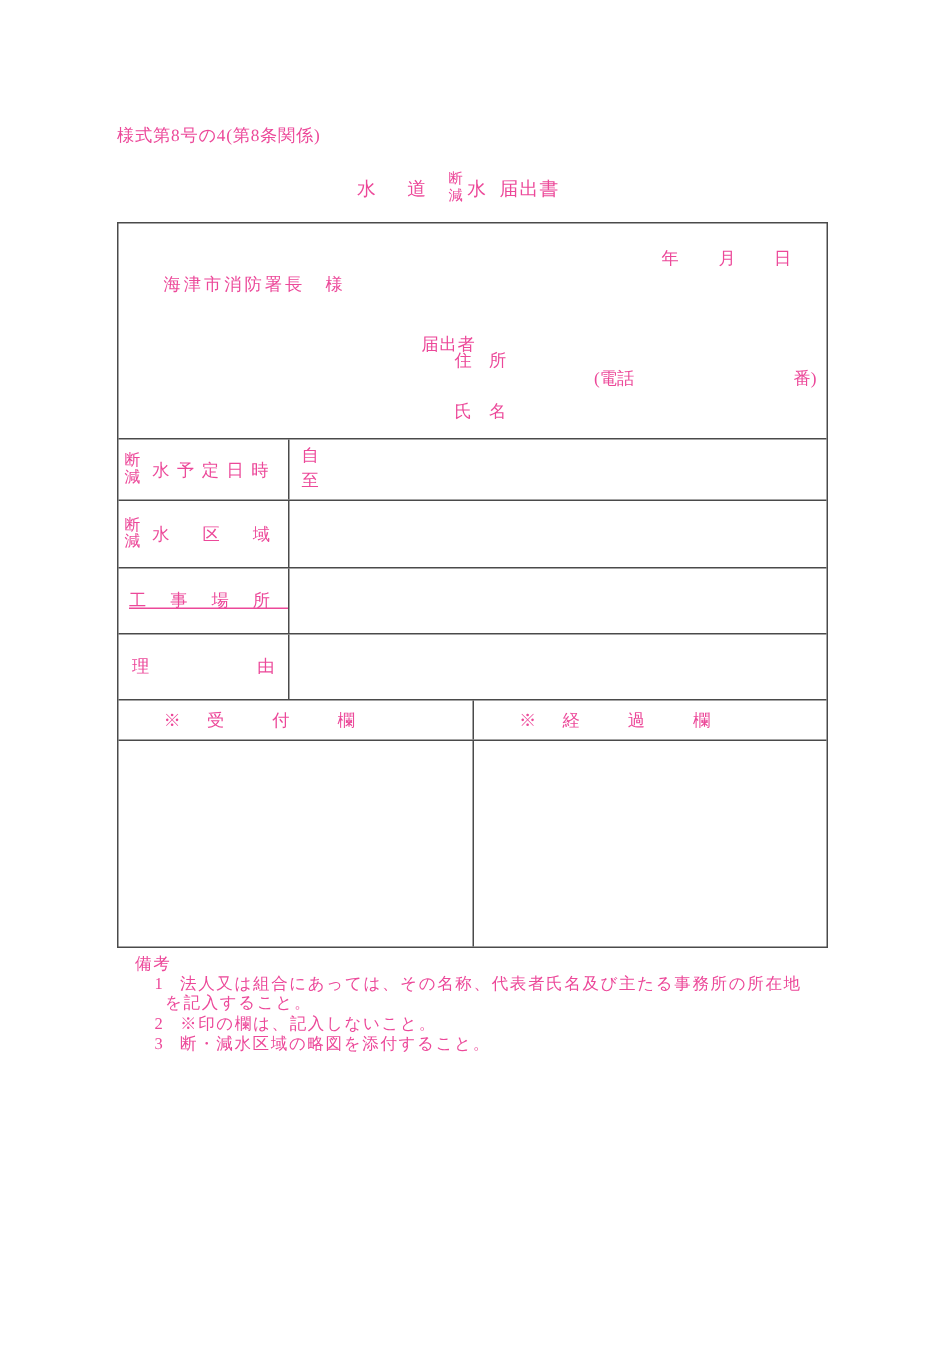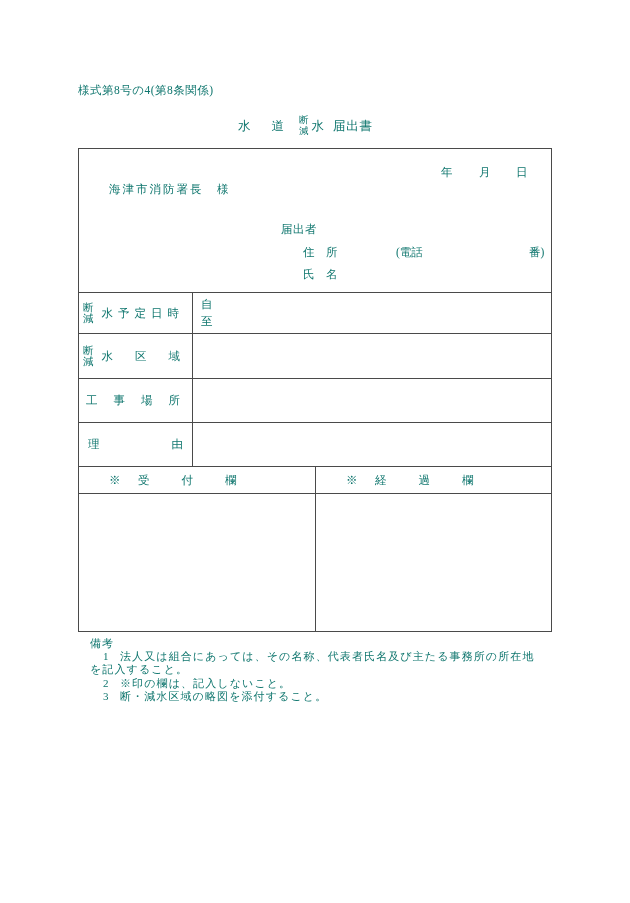--- a/index.html
+++ b/index.html
@@ -6,21 +6,21 @@
     margin: 0;
     padding: 0;
     background: #ffffff;
   }
   .page {
     position: relative;
     width: 630px;
     height: 903px;
     background: #ffffff;
     font-family: "Liberation Serif", "DejaVu Serif", serif;
-    color: #0f766e;
+    color: #ec4899;
     overflow: hidden;
   }
   
   .form-number {
     position: absolute;
     left: 78px;
     top: 83px;
     font-size: 11.5px;
     letter-spacing: 0.5px;
     white-space: nowrap;
@@ -67,34 +67,34 @@
     border-bottom: 1px solid #4a4a4a;
     box-sizing: border-box;
     flex: none;
   }
   .sec-header span { position: absolute; white-space: nowrap; }
   .h-year  { left: 362px; top: 16px; }
   .h-month { left: 400px; top: 16px; }
   .h-day   { left: 437px; top: 16px; }
   .h-addressee { left: 30px;  top: 33px; letter-spacing: 2px; }
   .h-notifier  { left: 202px; top: 73px; letter-spacing: 0.5px; }
-  .h-address   { left: 224px; top: 96px; }
+  .h-address   { left: 224px; top: 84px; }
   .h-phone-open  { left: 317px; top: 96px; text-align: center; }
   .h-phone-close { left: 450px; top: 96px; }
   .h-name      { left: 224px; top: 118px; }
 
   .frow {
     display: flex;
     border-bottom: 1px solid #4a4a4a;
     box-sizing: border-box;
     flex: none;
   }
   .frow-1 { height: 41px; }
   .frow-2 { height: 45px; }
-  .frow-3 { height: 44px; }
+  .frow-3 { height: 44px; text-decoration: underline; }
   .frow-4 { height: 44px; }
   .frow-5 { height: 45px; }
   .fr-label {
     width: 114px;
     flex: none;
     border-right: 1px solid #4a4a4a;
     box-sizing: border-box;
     display: flex;
     align-items: center;
     overflow: hidden;
@@ -156,21 +156,21 @@
     position: absolute;
     left: 90px;
     top: 637px;
     font-size: 11px;
     line-height: 13.2px;
     letter-spacing: 1.1px;
     white-space: nowrap;
   }
   .r-item { display: flex; margin-left: 13px; }
   .r-num  { width: 17px; flex: none; }
-  .r-cont { }
+  .r-cont { margin-left: 20px; }
 </style>
 </head>
 <body>
 
 <div class="page">
 
   <div class="form-number">様式第8号の4(第8条関係)</div>
 
   <div class="title">
     <span class="t-w1">水</span>

